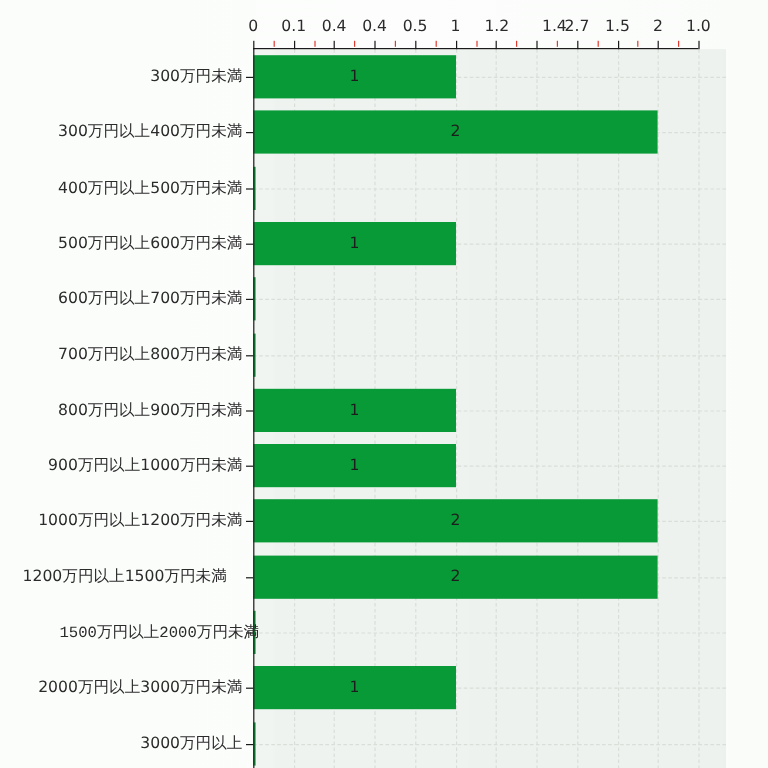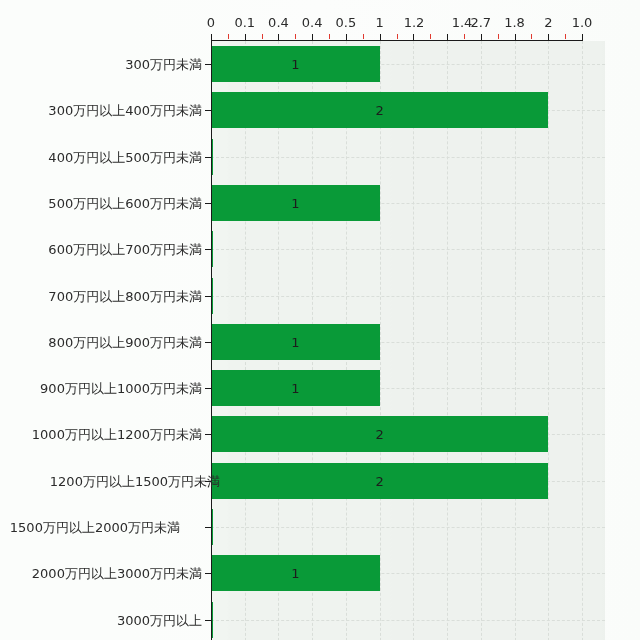--- a/index.html
+++ b/index.html
@@ -206,21 +206,21 @@
       <div class="xtick-label" style="left: 345.909px;">0.5</div>
       <div class="xtick-major" style="left: 379.636px;"></div>
       <div class="xtick-label" style="left: 379.636px;">1</div>
       <div class="xtick-major" style="left: 413.364px;"></div>
       <div class="xtick-label" style="left: 414px;">1.2</div>
       <div class="xtick-major" style="left: 447.091px;"></div>
       <div class="xtick-label" style="left: 462px;">1.4</div>
       <div class="xtick-major" style="left: 480.818px;"></div>
       <div class="xtick-label" style="left: 480.818px;">2.7</div>
       <div class="xtick-major" style="left: 514.545px;"></div>
-      <div class="xtick-label" style="left: 514.545px;">1.8</div>
+      <div class="xtick-label" style="left: 514.545px;">1.5</div>
       <div class="xtick-major" style="left: 548.273px;"></div>
       <div class="xtick-label" style="left: 548.273px;">2</div>
       <div class="xtick-major" style="left: 582px;"></div>
       <div class="xtick-label" style="left: 582px;">1.0</div>
       <div class="xtick-minor" style="left: 227.864px;"></div>
       <div class="xtick-minor" style="left: 261.591px;"></div>
       <div class="xtick-minor" style="left: 295.318px;"></div>
       <div class="xtick-minor" style="left: 329.045px;"></div>
       <div class="xtick-minor" style="left: 362.773px;"></div>
       <div class="xtick-minor" style="left: 396.5px;"></div>
@@ -243,23 +243,23 @@
       <div class="ytick-label" style="top: 249.2px; right: 438px;">600万円以上700万円未満</div>
       <div class="ytick" style="top: 295.5px;"></div>
       <div class="ytick-label" style="top: 295.5px; right: 438px;">700万円以上800万円未満</div>
       <div class="ytick" style="top: 341.8px;"></div>
       <div class="ytick-label" style="top: 341.8px; right: 438px;">800万円以上900万円未満</div>
       <div class="ytick" style="top: 388.1px;"></div>
       <div class="ytick-label" style="top: 388.1px; right: 438px;">900万円以上1000万円未満</div>
       <div class="ytick" style="top: 434.4px;"></div>
       <div class="ytick-label" style="top: 434.4px; right: 438px;">1000万円以上1200万円未満</div>
       <div class="ytick" style="top: 480.7px;"></div>
-      <div class="ytick-label" style="top: 480.7px; right: 420px; text-align: right;">1200万円以上1500万円未満</div>
+      <div class="ytick-label" style="top: 480.7px; right: 451px; text-align: right;">1200万円以上1500万円未満</div>
       <div class="ytick" style="top: 527px;"></div>
-      <div class="ytick-label" style="top: 527px; right: 460px;">1500万円以上2000万円未満</div>
+      <div class="ytick-label" style="top: 527px; right: 424px; font-family: Liberation Mono, monospace;">1500万円以上2000万円未満</div>
       <div class="ytick" style="top: 573.3px;"></div>
       <div class="ytick-label" style="top: 573.3px; right: 438px;">2000万円以上3000万円未満</div>
       <div class="ytick" style="top: 619.6px;"></div>
       <div class="ytick-label" style="top: 619.6px; right: 438px;">3000万円以上</div>
     </div>
   <div id="labels-layer">
       <div class="bar-label" style="left: 295.318px; top: 64px;">1</div>
       <div class="bar-label" style="left: 379.636px; top: 110.3px;">2</div>
       <div class="bar-label" style="left: 295.318px; top: 202.9px;">1</div>
       <div class="bar-label" style="left: 295.318px; top: 341.8px;">1</div>

